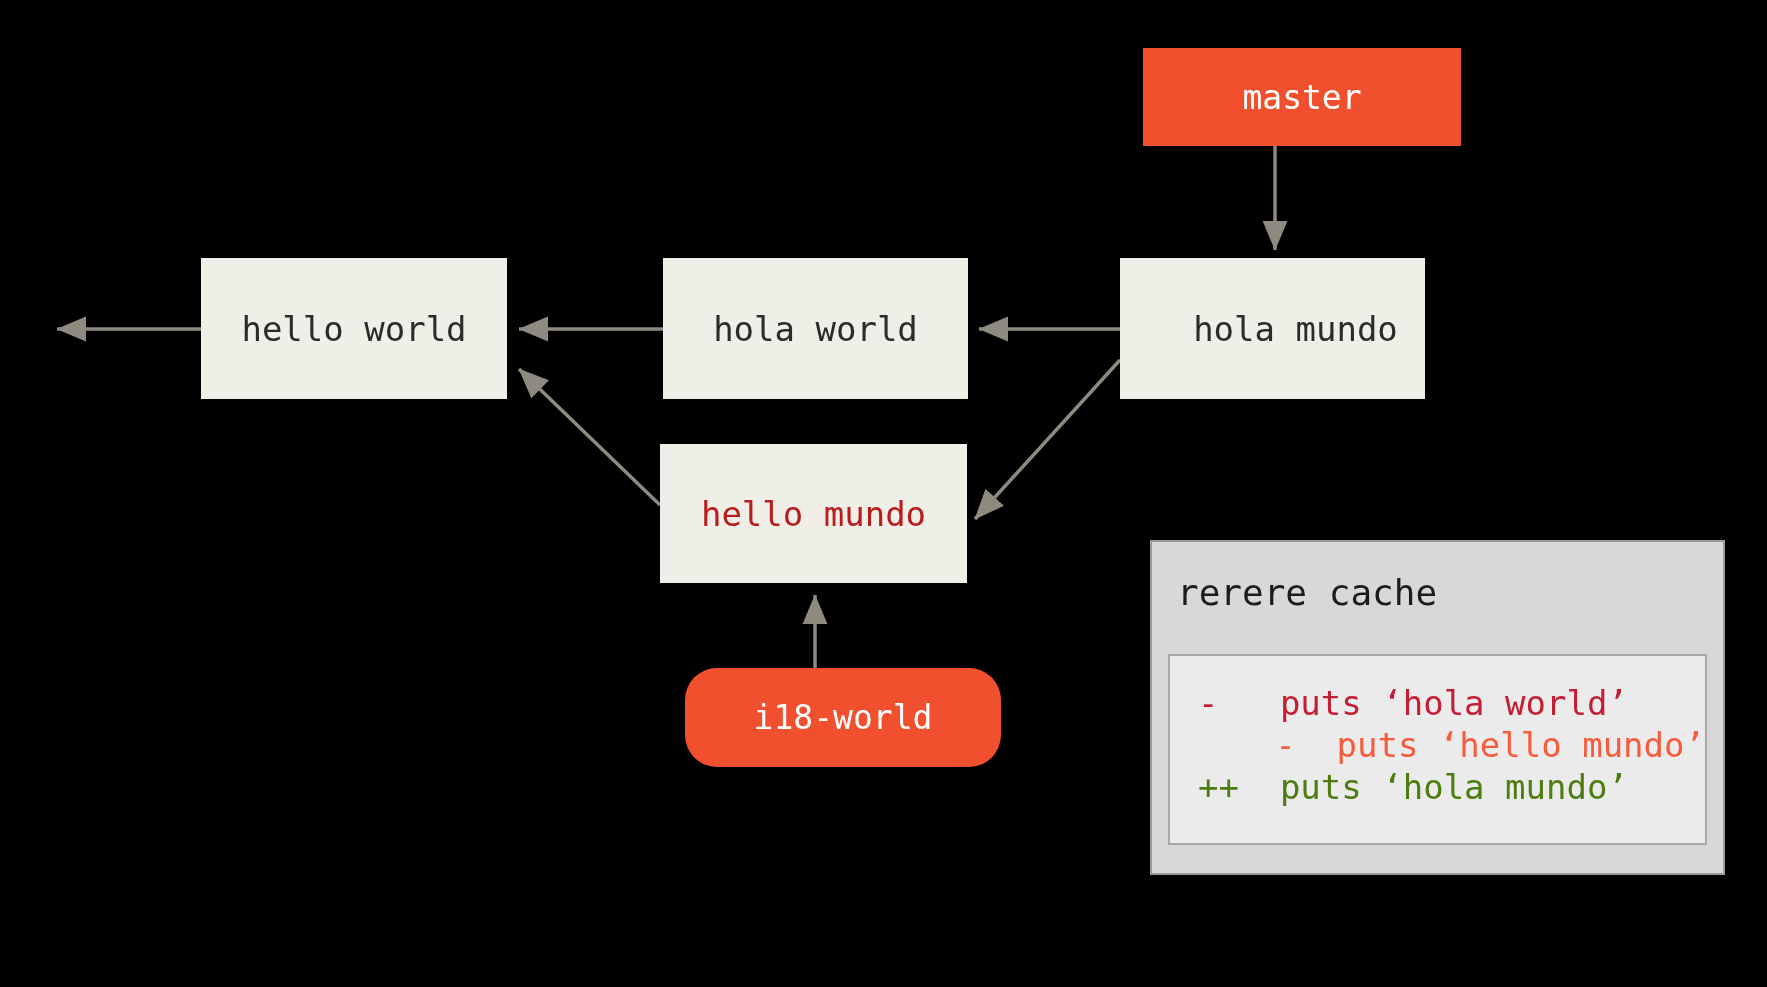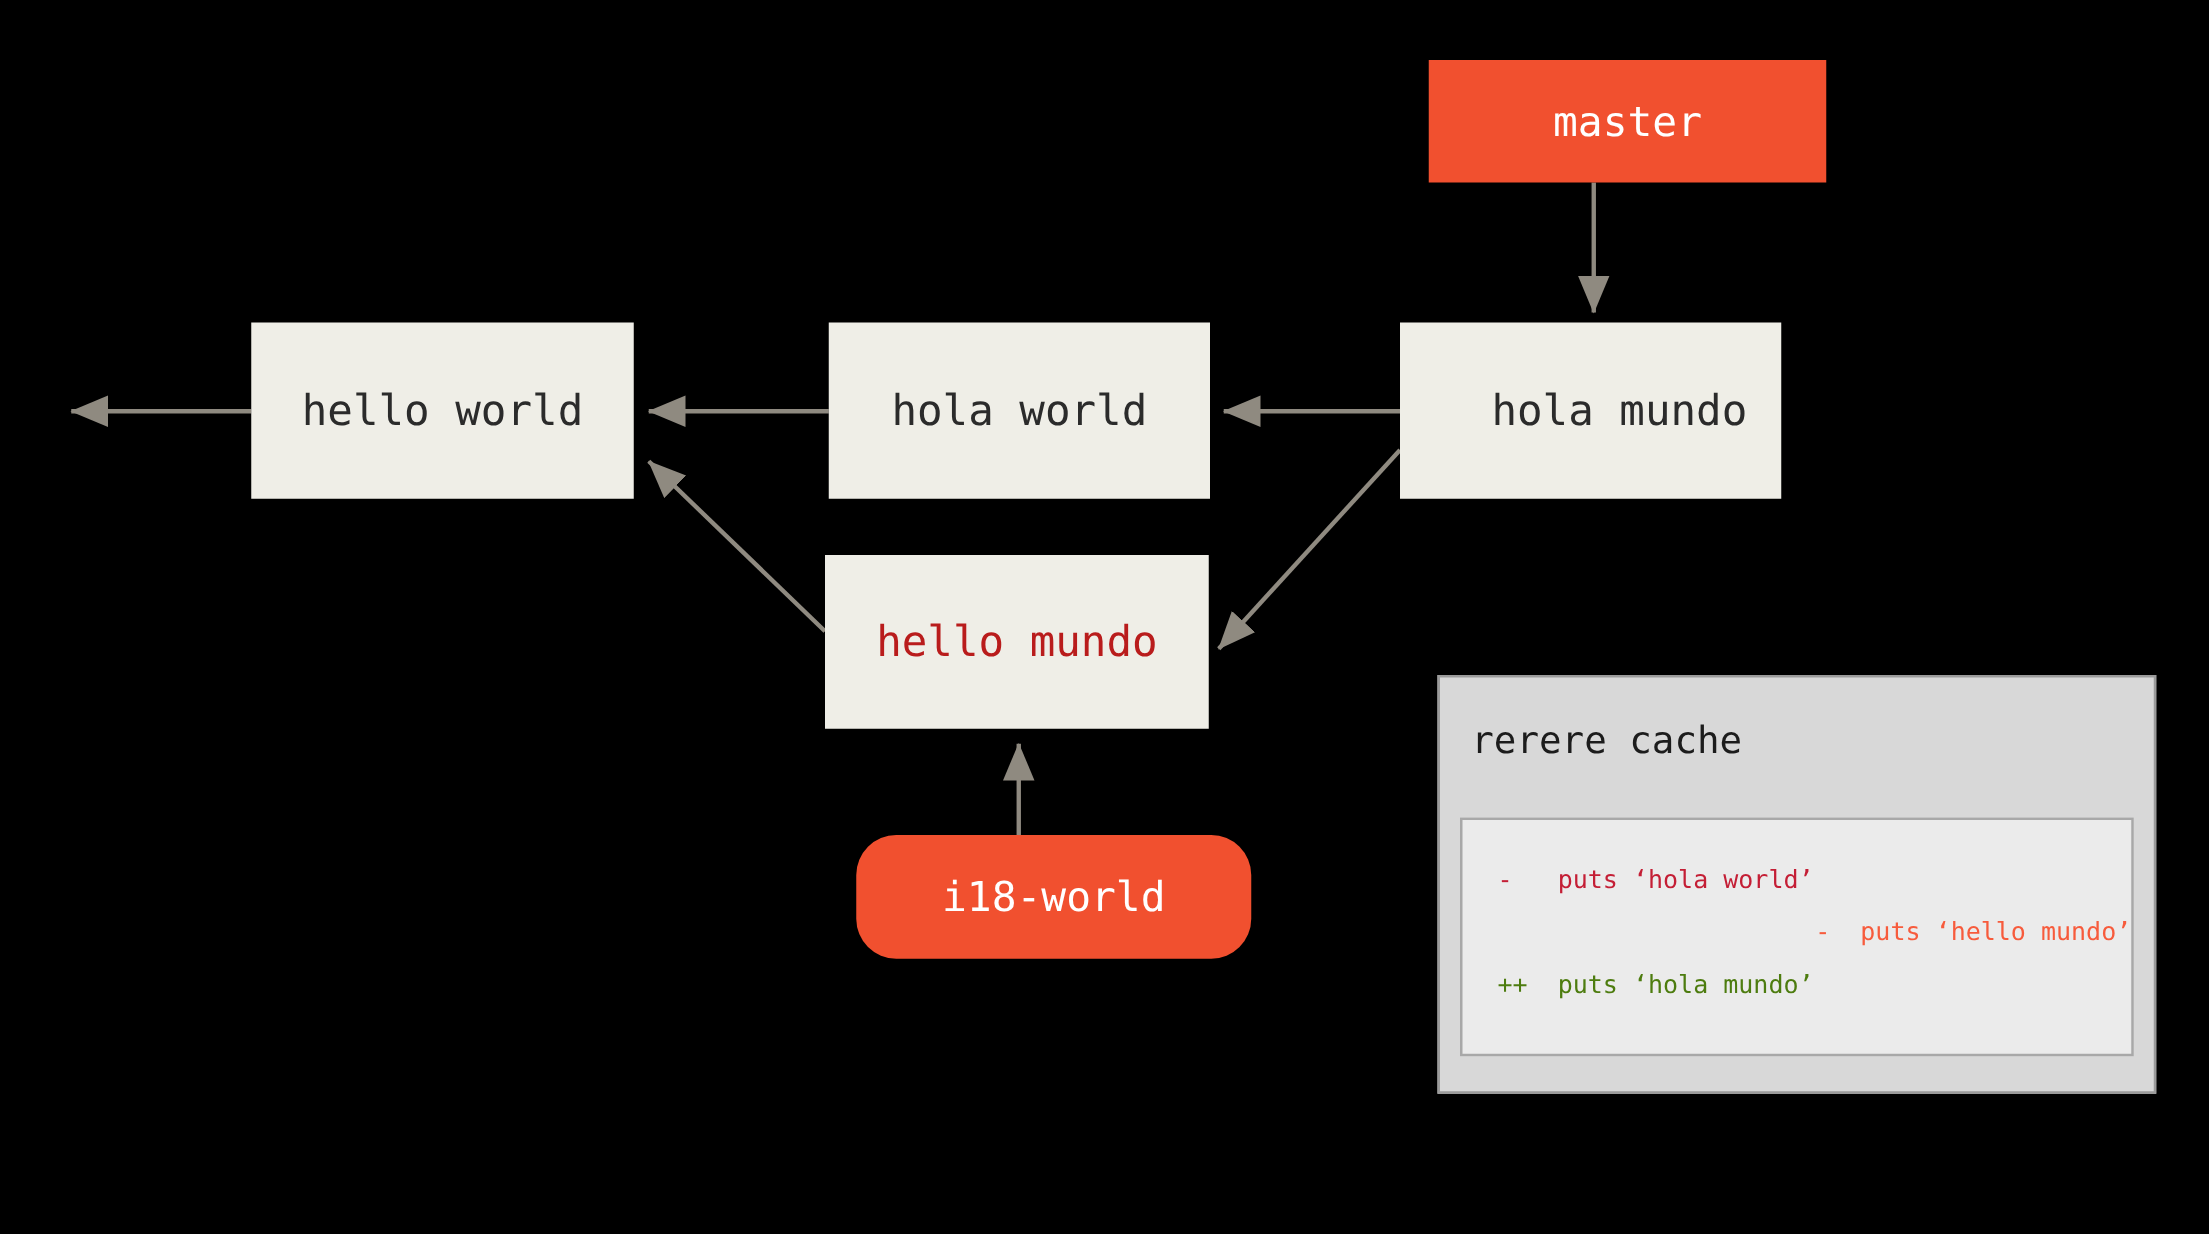--- a/index.html
+++ b/index.html
@@ -37,37 +37,37 @@
   .panel {
     position: absolute;
     left: 1150px; top: 540px;
     width: 575px; height: 335px;
     background: #d8d8d8;
     border: 2px solid #9b9b9b;
     box-sizing: border-box;
   }
   .panel-title {
     margin: 36px 0 0 25px;
-    font-size: 30px;
+    font-size: 36px;
     line-height: 30px;
     color: #1c1c1c;
   }
   .panel-inner {
     position: absolute;
     left: 16px; top: 112px;
     width: 539px; height: 191px;
     background: #ebebeb;
     border: 2px solid #a8a8a8;
     box-sizing: border-box;
   }
   .diff {
     margin: 0;
     padding: 26px 0 0 28px;
     font-family: "DejaVu Sans Mono", "Liberation Mono", monospace;
-    font-size: 20px;
+    font-size: 34px;
     line-height: 42px;
     white-space: pre;
   }
   .diff-line { display: block; }
 </style>
 </head>
 <body>
 
 <div class="stage">
 

